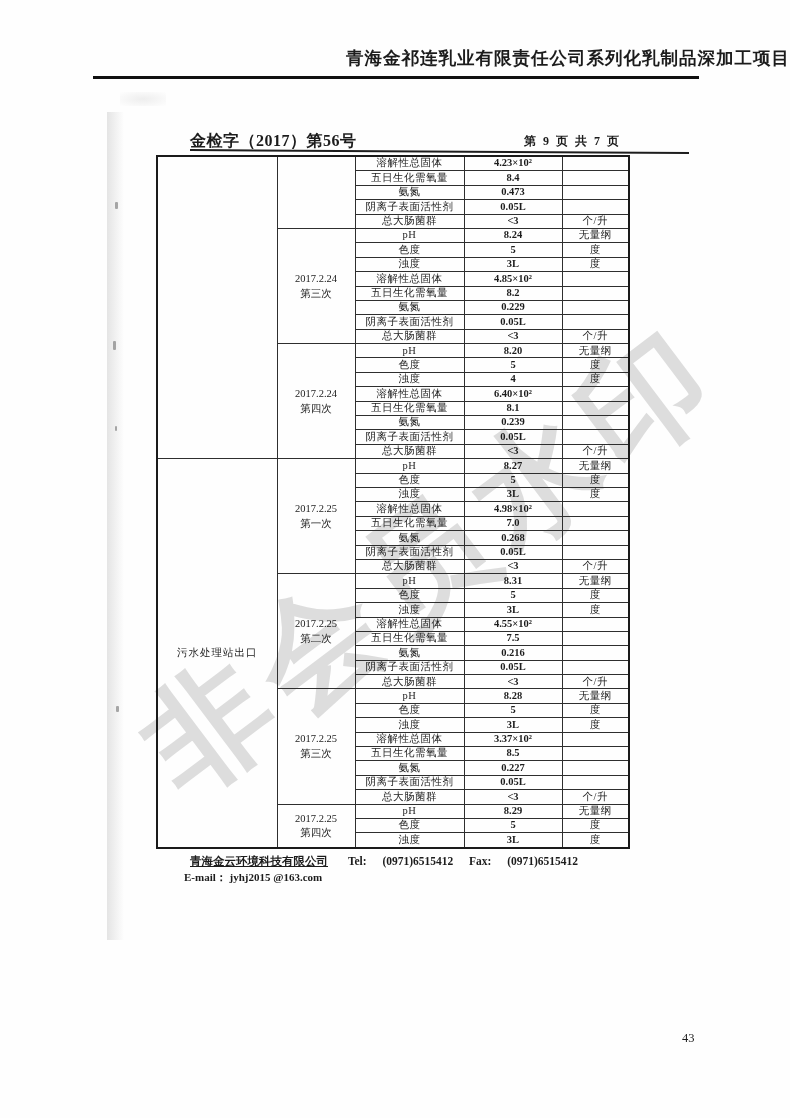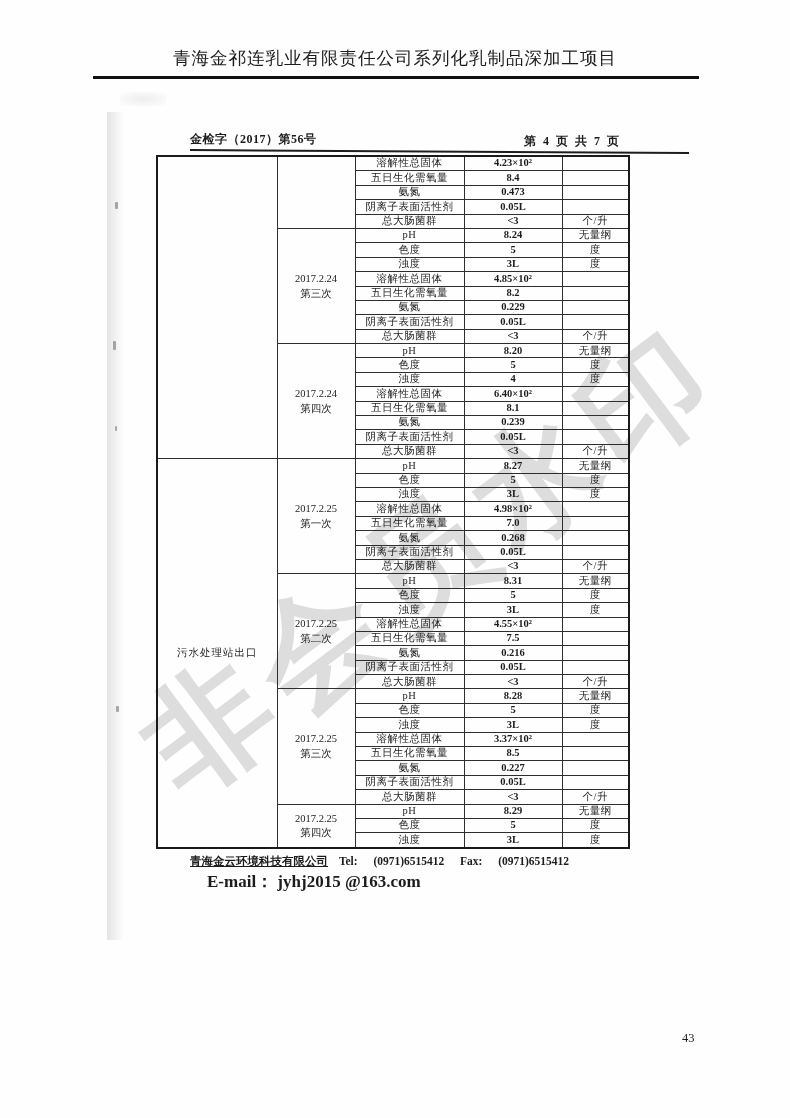--- a/index.html
+++ b/index.html
@@ -7,27 +7,27 @@
     width:790px;height:1118px;position:relative;overflow:hidden;
     background:#ffffff;
     font-family:"Liberation Serif","DejaVu Serif",serif;
     color:#1c1c1c;
   }
   .page{position:absolute;inset:0;background:#fefefe;}
 
   
   .doc-title{
     position:absolute;left:0;top:46px;width:100%;
-    text-align:center;font-size:17.5px;font-weight:normal;letter-spacing:1px;
+    text-align:right;font-size:17.5px;font-weight:bold;letter-spacing:1px;
   }
   .top-rule{
     position:absolute;left:93px;top:76px;width:606px;height:3px;background:#101010;
   }
   .doc-number{
-    position:absolute;left:190px;top:131px;font-size:12px;font-weight:bold;letter-spacing:.5px;
+    position:absolute;left:190px;top:131px;font-size:16px;font-weight:bold;letter-spacing:.5px;
   }
   .page-indicator{
     position:absolute;left:524px;top:133px;font-size:12px;font-weight:bold;letter-spacing:2px;
   }
   .sub-rule{
     position:absolute;left:190px;top:149px;width:499px;height:2px;background:#1d1d1d;
     transform:rotate(.35deg);transform-origin:left center;
   }
 
   
@@ -45,24 +45,24 @@
   td.date-cell div{line-height:1.1;}
   td.date-cell .seq{margin-top:3px;}
   td.param-cell{letter-spacing:.5px;}
   td.value-cell{font-family:"Liberation Serif","DejaVu Serif",serif;font-weight:bold;}
   td.unit-cell{letter-spacing:.5px;}
 
   
   .footer-line1{
     position:absolute;left:190px;top:854px;font-size:11.5px;font-weight:bold;white-space:nowrap;
   }
-  .footer-line1 .company{text-decoration:underline;margin-right:8px;}
+  .footer-line1 .company{text-decoration:underline;margin-right:17px;}
   .footer-line1 .gap{display:inline-block;width:10px;}
   .footer-line2{
-    position:absolute;left:207px;top:870px;font-size:17px;font-weight:bold;white-space:nowrap;
+    position:absolute;left:184px;top:870px;font-size:11px;font-weight:bold;white-space:nowrap;
   }
   .page-number{
     position:absolute;left:682px;top:1031px;font-size:12.5px;
   }
 
   
   .watermark{
     position:absolute;left:82px;top:478px;width:700px;
     text-align:center;font-size:124px;font-weight:bold;letter-spacing:12px;
     color:rgba(145,145,145,0.30);
@@ -96,21 +96,21 @@
   <div class="speck s1"></div>
   <div class="speck s2"></div>
   <div class="speck s3"></div>
   <div class="speck s4"></div>
   <div class="smudge-top"></div>
 
   <div class="doc-title">青海金祁连乳业有限责任公司系列化乳制品深加工项目</div>
   <div class="top-rule"></div>
 
   <div class="doc-number">金检字（2017）第56号</div>
-  <div class="page-indicator">第 4 页 共 7 页</div>
+  <div class="page-indicator">第 9 页 共 7 页</div>
   <div class="sub-rule"></div>
 
   <table class="report">
     <colgroup>
       <col style="width:120px">
       <col style="width:78px">
       <col style="width:109px">
       <col style="width:98px">
       <col style="width:67px">
     </colgroup>

